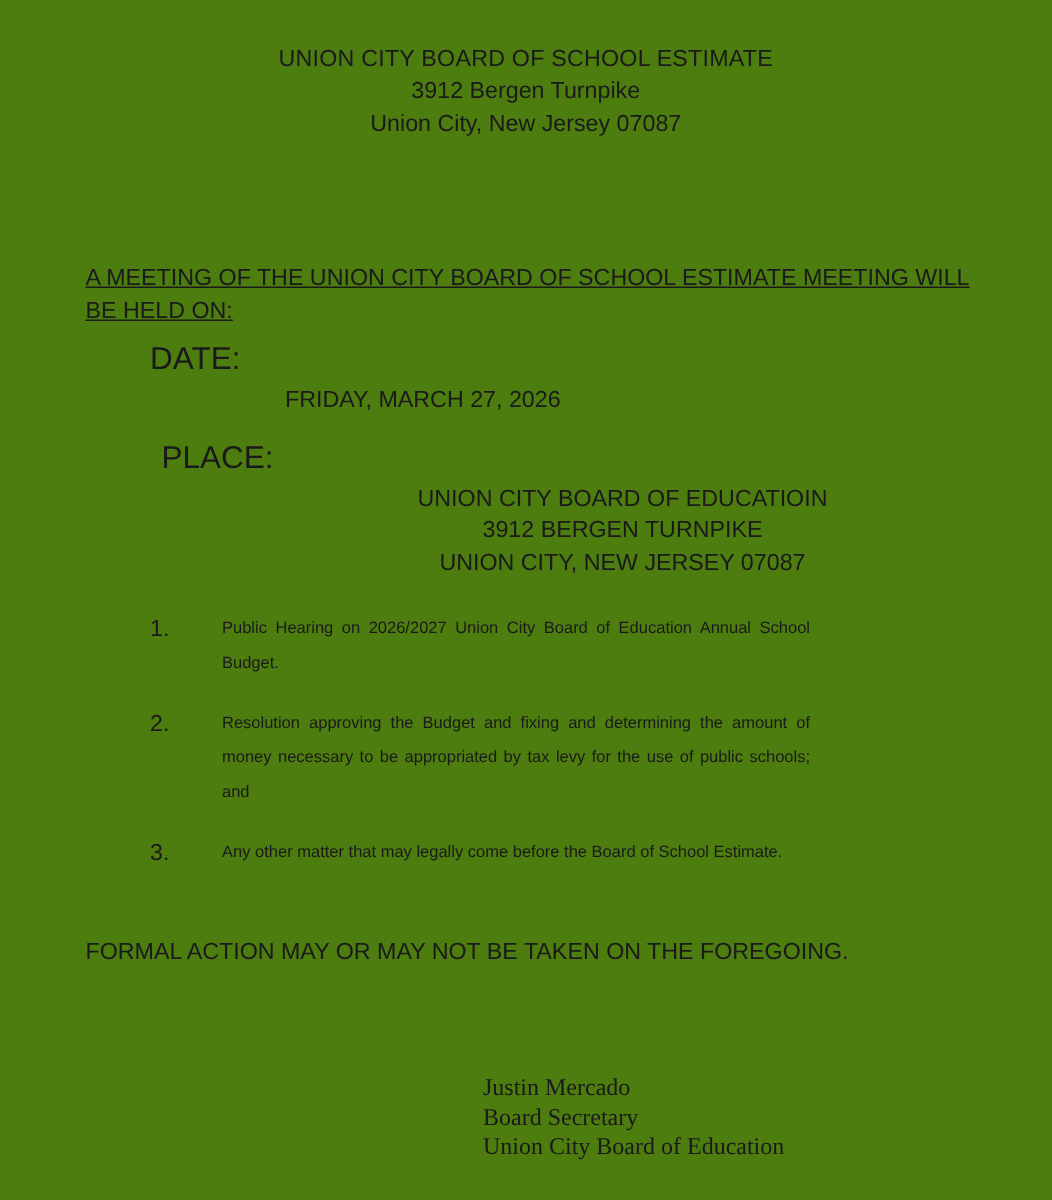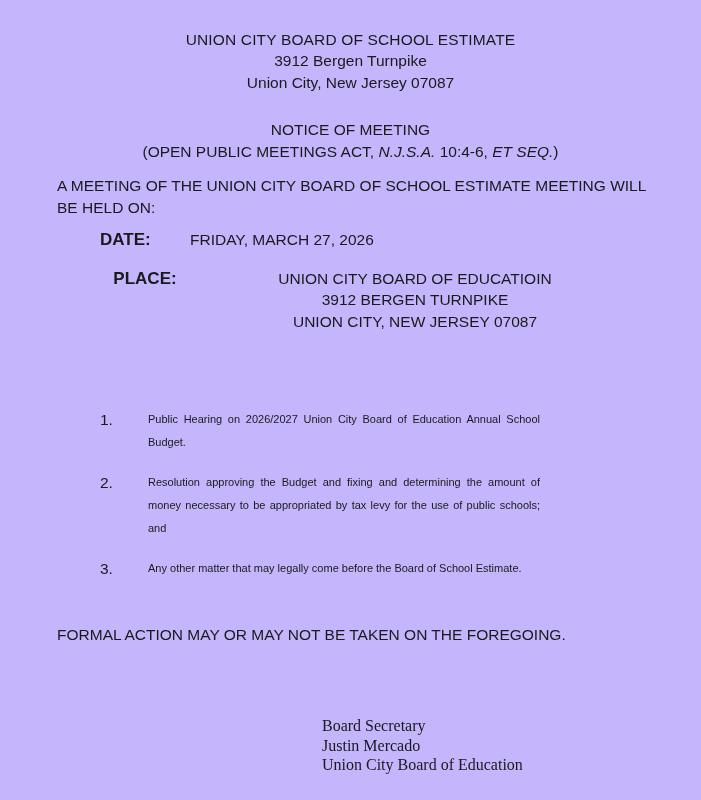--- a/index.html
+++ b/index.html
@@ -6,21 +6,21 @@
   html, body {
     margin: 0;
     padding: 0;
     background: #ffffff;
   }
 
   .page {
     position: relative;
     width: 701px;
     height: 800px;
-    background: #c4b5fd;
+    background: #4d7c0f;
     color: #1a1a1a;
     font-family: "Liberation Sans", sans-serif;
     overflow: hidden;
     box-sizing: border-box;
   }
 
   
   .letterhead {
     position: absolute;
     top: 29px;
@@ -62,46 +62,47 @@
 
   
   .lead {
     position: absolute;
     top: 175px;
     left: 57px;
     width: 590px;
     font-size: 15.5px;
     line-height: 22px;
     text-align: left;
+    text-decoration: underline;
   }
 
   
   .details {
     position: absolute;
     top: 229px;
     left: 100px;
     width: 540px;
   }
   .detail-row {
     display: flex;
     align-items: flex-start;
     margin-bottom: 17px;
   }
   .detail-row:last-child { margin-bottom: 0; text-align: center; }
   .detail-label {
     width: 90px;
     flex: 0 0 90px;
-    font-size: 17px;
+    font-size: 21px;
     line-height: 21.5px;
-    font-weight: bold;
   }
   .detail-values {
     flex: 1 1 auto;
     font-size: 15.5px;
     line-height: 21.5px;
+    margin-top: 27px;
   }
   .detail-value { display: block; white-space: nowrap; }
 
   
   .agenda-heading {
     position: absolute;
     top: 372px;
     left: 57px;
     font-size: 15.5px;
     line-height: 22px;
@@ -169,24 +170,20 @@
 <body>
 
 <div class="page">
 
   <div class="letterhead">
     <div class="letterhead-title">UNION CITY BOARD OF SCHOOL ESTIMATE</div>
     <div class="letterhead-line">3912 Bergen Turnpike</div>
     <div class="letterhead-line">Union City, New Jersey 07087</div>
   </div>
 
-  <div class="notice-block">
-    <div class="notice-title">NOTICE OF MEETING</div>
-    <div class="notice-citation"><span>(OPEN PUBLIC MEETINGS ACT, </span><span class="ital">N.J.S.A.</span><span> 10:4-6, </span><span class="ital">ET SEQ.</span><span>)</span></div>
-  </div>
 
   <div class="lead">A MEETING OF THE UNION CITY BOARD OF SCHOOL ESTIMATE MEETING WILL BE HELD ON:</div>
 
   <div class="details">
 
     <div class="detail-row">
       <div class="detail-label">DATE:</div>
       <div class="detail-values">
         <span class="detail-value">FRIDAY, MARCH 27, 2026</span>
       </div>
@@ -221,18 +218,18 @@
       <div class="agenda-num">3.</div>
       <div class="agenda-text">Any other matter that may legally come before the Board of School Estimate.</div>
     </div>
 
   </div>
 
   <div class="formal-action">FORMAL ACTION MAY OR MAY NOT BE TAKEN ON THE FOREGOING.</div>
 
 
   <div class="signature">
+    <span class="signature-line">Justin Mercado</span>
     <span class="signature-line">Board Secretary</span>
-    <span class="signature-line">Justin Mercado</span>
     <span class="signature-line">Union City Board of Education</span>
   </div>
 
 </div>
 
 </body></html>

